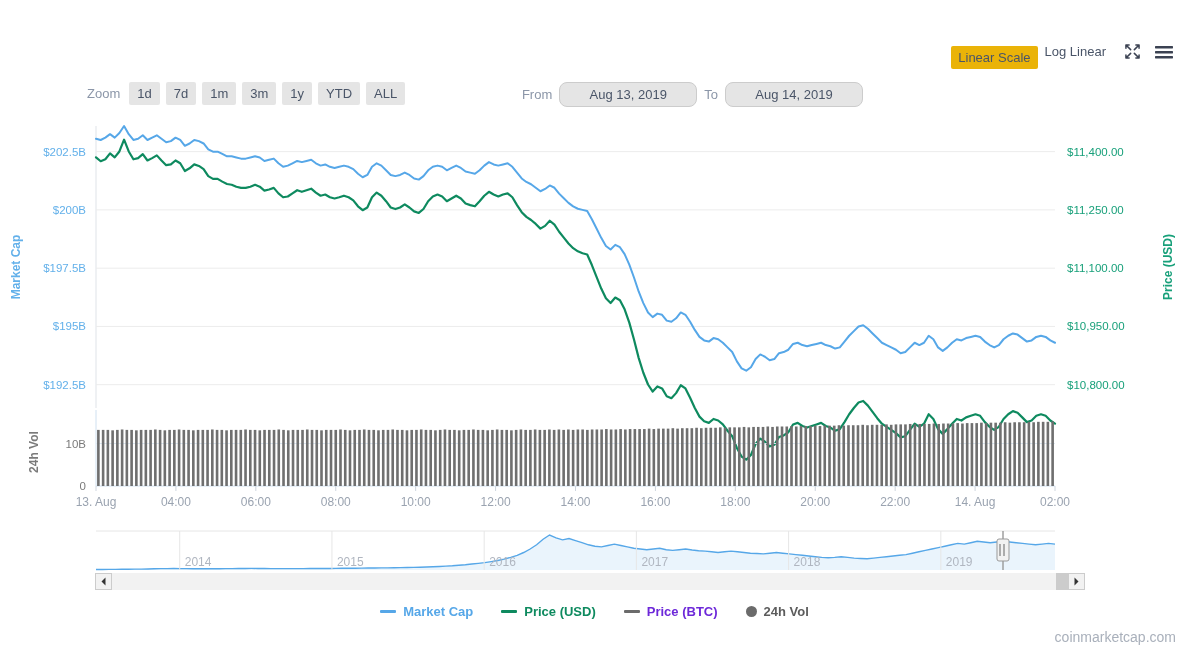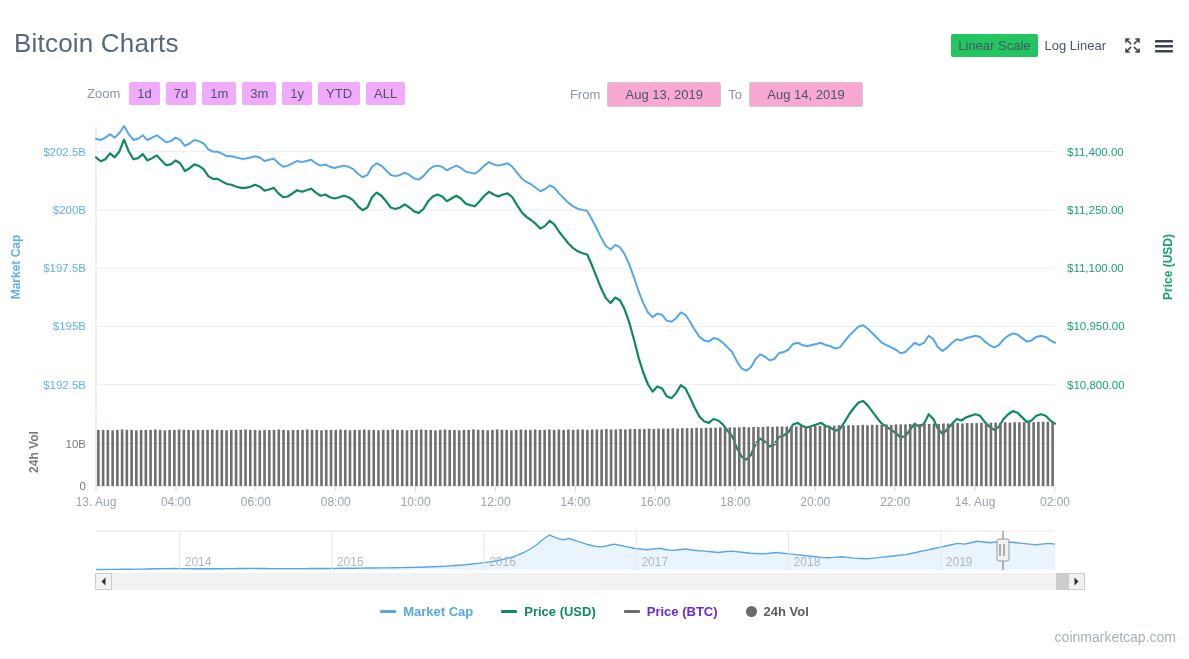--- a/index.html
+++ b/index.html
@@ -44,22 +44,23 @@
   .scale-btn {
     font-size: 13px;
     color: #4a5568;
     padding: 4px 7px;
     background: transparent;
     border: none;
     white-space: nowrap;
     cursor: pointer;
   }
   .scale-btn.active {
-    background: #22c55e;
+    background: #eab308;
     border-radius: 2px;
+    margin-top: 12px;
   }
   .icon-btn {
     display: inline-flex;
     align-items: center;
     justify-content: center;
     width: 26px;
     height: 20px;
     margin-left: 6px;
     cursor: pointer;
   }
@@ -81,21 +82,21 @@
     gap: 6px;
   }
   .zoom-label {
     font-size: 13px;
     color: #8b96a8;
     margin-right: 3px;
   }
   .zoom-btn {
     font-size: 13px;
     color: #4a5568;
-    background: #f0abfc;
+    background: #e5e5e5;
     border: none;
     padding: 5px 8px;
     border-radius: 2px;
     cursor: pointer;
     line-height: 1;
   }
   .range-group {
     position: absolute;
     right: 118px;
     top: 0;
@@ -105,24 +106,24 @@
     margin-left: 24px;
   }
   .range-label {
     font-size: 13px;
     color: #8b96a8;
   }
   .range-input {
     font-family: "Liberation Sans", sans-serif;
     font-size: 13px;
     color: #4a5568;
-    background: #f9a8d4;
+    background: #e5e5e5;
     border: 1px solid #cccccc;
-    border-radius: 2px;
-    padding: 4px 8px;
+    border-radius: 8px;
+    padding: 4px 20px;
     width: 96px;
     text-align: center;
     line-height: 1;
   }
 
   
   .chart-wrap {
     position: absolute;
     left: 0;
     top: 118px;
@@ -227,21 +228,20 @@
     right: 13px;
     top: 629px;
     font-size: 14px;
     color: #a9b0bb;
   }
 </style>
 </head>
 <body>
 
 <div class="header">
-  <div class="page-title">Bitcoin Charts</div>
   <div class="header-controls">
     <button class="scale-btn active">Linear Scale</button>
     <button class="scale-btn">Log Linear</button>
     <span class="icon-btn">
       <svg width="15" height="15" viewBox="0 0 16 16">
         <path d="M1 1 L6 6 M1 1 L1 4.4 M1 1 L4.4 1" stroke="#3b4252" stroke-width="1.6" fill="none" stroke-linecap="round"></path>
         <path d="M15 1 L10 6 M15 1 L15 4.4 M15 1 L11.6 1" stroke="#3b4252" stroke-width="1.6" fill="none" stroke-linecap="round"></path>
         <path d="M1 15 L6 10 M1 15 L1 11.6 M1 15 L4.4 15" stroke="#3b4252" stroke-width="1.6" fill="none" stroke-linecap="round"></path>
         <path d="M15 15 L10 10 M15 15 L15 11.6 M15 15 L11.6 15" stroke="#3b4252" stroke-width="1.6" fill="none" stroke-linecap="round"></path>
       </svg>

